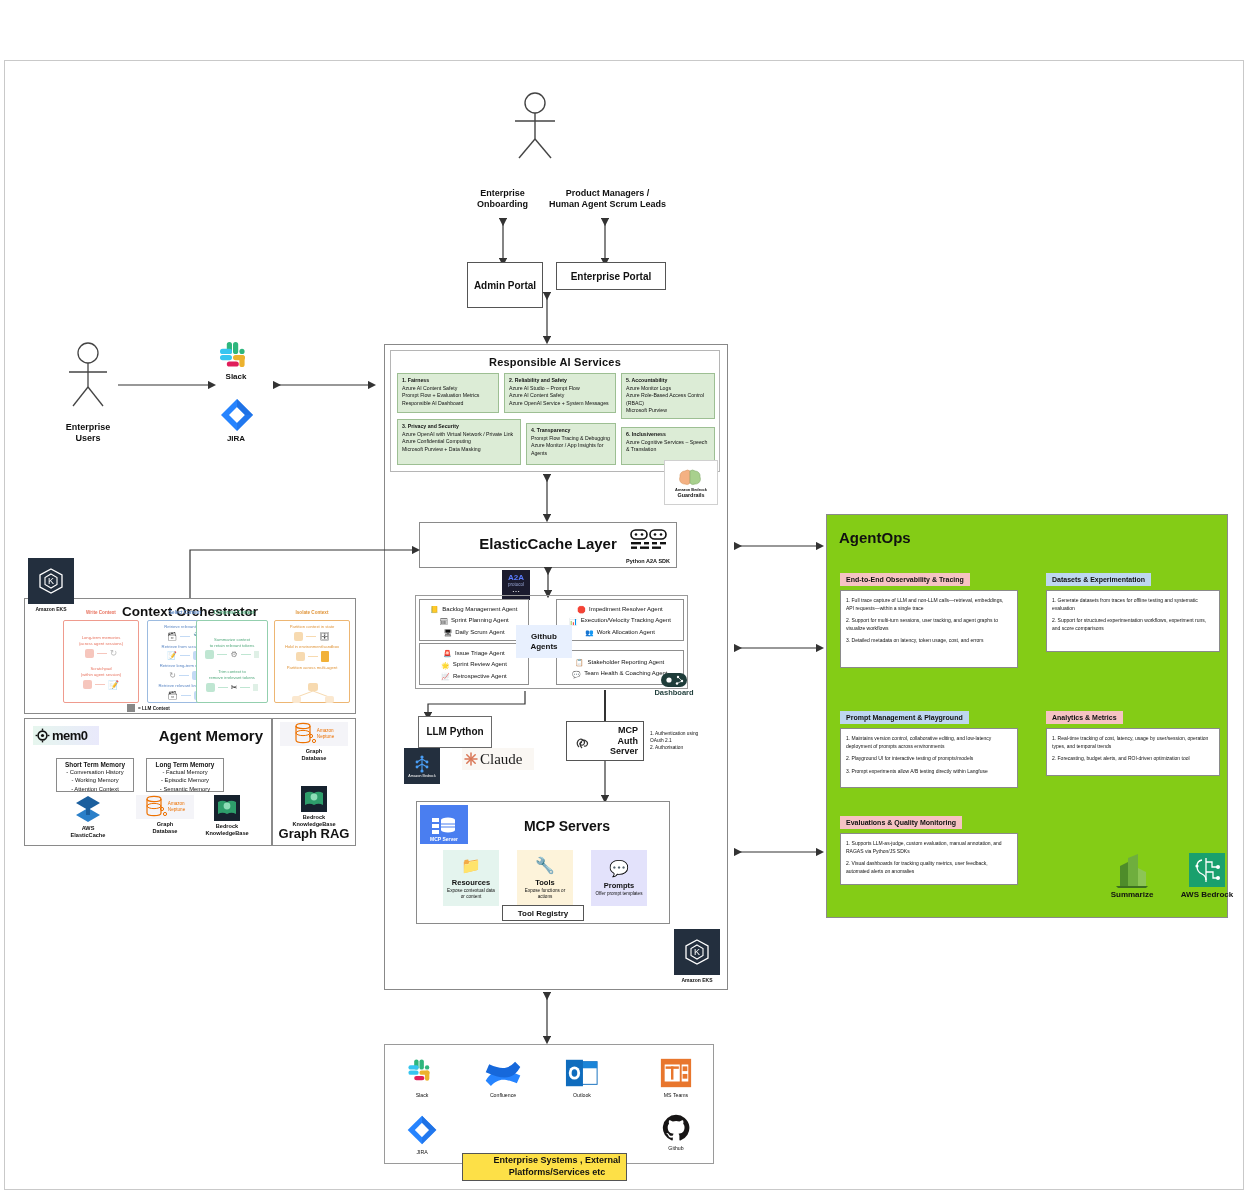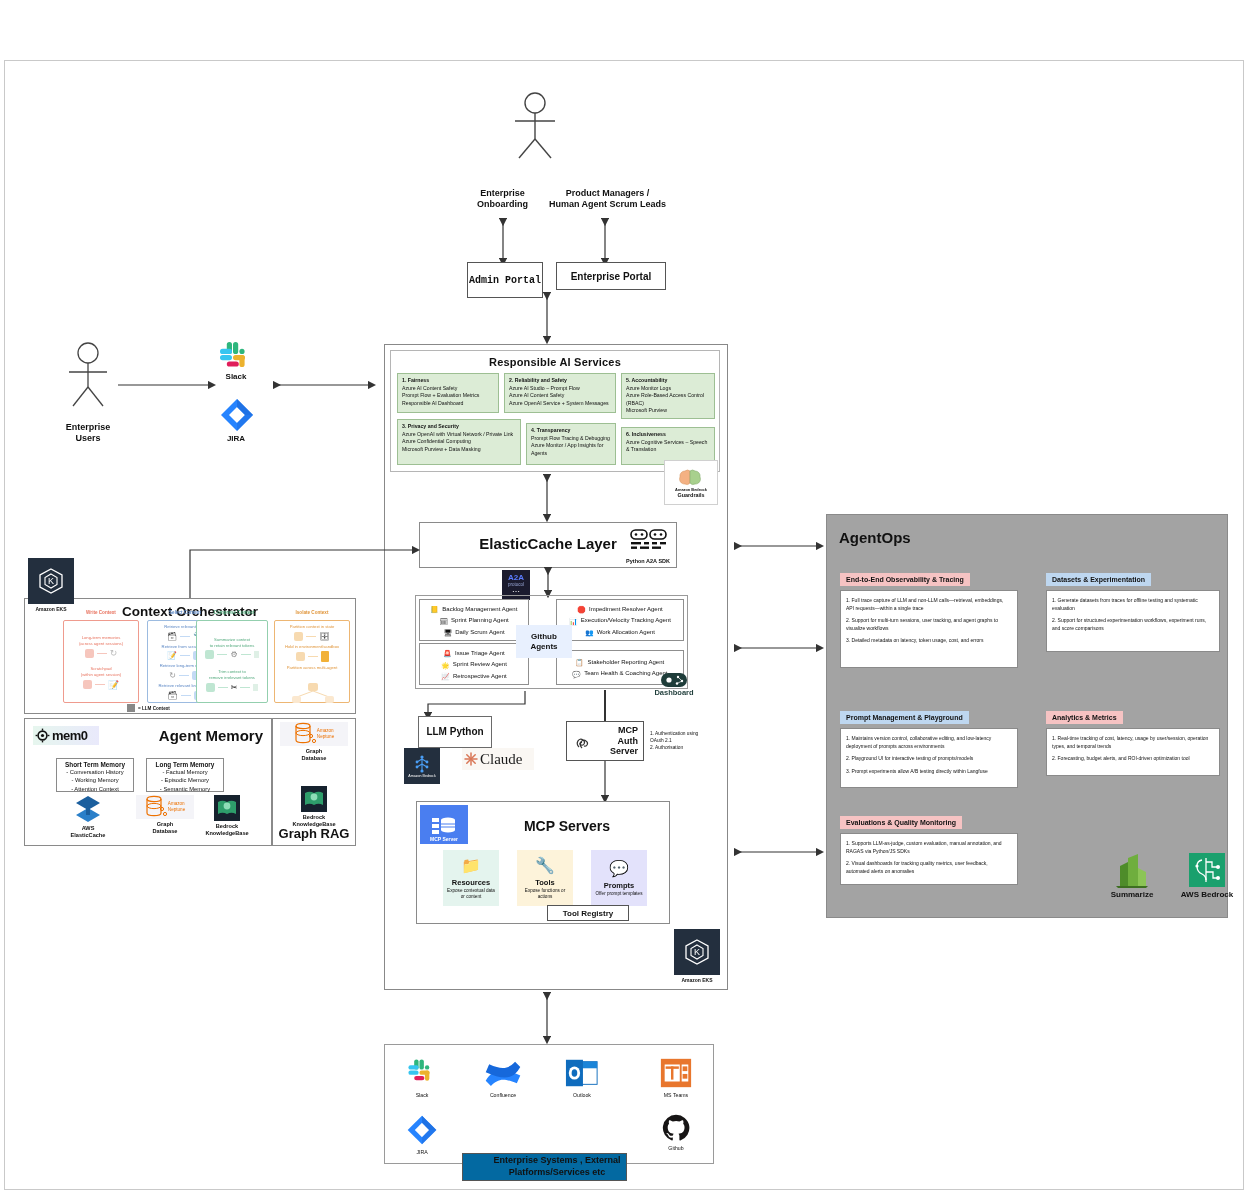--- a/index.html
+++ b/index.html
@@ -78,21 +78,21 @@
   #mcp-servers { left:416px; top:801px; width:254px; height:123px; border:1px solid #8a8a8a; background:#fff; }
   #mcp-badge { left:420px; top:805px; width:48px; height:39px; background:#4a7ef0;
                display:flex; flex-direction:column; align-items:center; justify-content:flex-end; padding-bottom:2px; }
   #mcp-badge .cap { color:#fff; font-size:5px; font-weight:bold; }
   #mcp-title { position:absolute; left:55px; top:16px; width:190px; text-align:center; font-size:14px; font-weight:bold; }
   .mcp-card { position:absolute; width:56px; height:56px; display:flex; flex-direction:column;
               align-items:center; justify-content:center; padding:3px; text-align:center; }
   .mcp-card .nm { font-size:7.5px; font-weight:bold; margin-top:3px; }
   .mcp-card .ds { font-size:4.6px; line-height:1.35; margin-top:1px; }
   #tool-registry { left:502px; top:905px; width:82px; height:16px; border:1px solid #555; background:#fff;
-                   font-size:8px; font-weight:bold;margin-left:45px; }
+                   font-size:8px; font-weight:bold; }
 
   
   #ctxo { left:24px; top:598px; width:332px; height:116px; border:1px solid #8a8a8a; background:#fff; }
   #ctxo-title { position:absolute; left:0; top:5px; width:100%; text-align:center; font-size:13.5px; font-weight:bold; }
   .ctx-col { position:absolute; top:620px; width:76px; height:83px; border:1px solid; background:#fff; border-radius:2px; }
   .ctx-hd { position:absolute; top:610px; width:76px; text-align:center; font-size:4.6px; font-weight:bold; }
   .ctx-item { font-size:4.2px; text-align:center; line-height:1.35; margin-top:3px; }
   .ctx-glyphs { display:flex; align-items:center; justify-content:center; gap:3px; margin-top:2px; }
   .sq { width:9px; height:9px; border-radius:2px; }
   .dash { width:10px; height:1px; }
@@ -105,32 +105,32 @@
   #mem0 .nm { font-size:13px; font-weight:bold; color:#111; letter-spacing:-.5px; }
   .memcard { position:absolute; border:1px solid #8a8a8a; background:#fff; text-align:center; padding:2px 3px; }
   .memcard h5 { margin:0; font-size:6.4px; font-weight:bold; }
   .memcard p { margin:0; font-size:5.8px; line-height:1.45; }
   .awsico { position:absolute; text-align:center; }
   .awsico .cap { font-size:5.6px; font-weight:bold; line-height:1.25; margin-top:2px; }
   #graphrag { left:272px; top:718px; width:84px; height:128px; border:1px solid #8a8a8a; background:#fff; }
   #graphrag-title { position:absolute; left:0; bottom:4px; width:100%; text-align:center; font-size:13px; font-weight:bold; }
 
   
-  #agentops { left:826px; top:514px; width:402px; height:404px; border:1px solid #8a8a8a; background:#a3a3a3; }
+  #agentops { left:826px; top:514px; width:402px; height:404px; border:1px solid #8a8a8a; background:#84cc16; }
   #agentops-title { position:absolute; left:12px; top:14px; font-size:15px; font-weight:bold; }
   .ops-tab { position:absolute; padding:3px 6px; font-size:7px; font-weight:bold; white-space:nowrap; }
   .ops-body { position:absolute; border:1px solid #8a8a8a; background:#fff; padding:6px 5px; }
   .ops-body p { margin:0 0 5px 0; font-size:5px; line-height:1.5; }
   .ops-body p:last-child { margin-bottom:0; }
 
   
   #ent-sys { left:384px; top:1044px; width:330px; height:120px; border:1px solid #9a9a9a; background:#fff; }
   .ent-ico { position:absolute; text-align:center; }
   .ent-ico .cap { font-size:5.2px; margin-top:2px; }
-  #ent-caption { left:462px; top:1153px; width:165px; height:28px; border:1px solid #555; background:#0369a1;
+  #ent-caption { left:462px; top:1153px; width:165px; height:28px; border:1px solid #555; background:#fde047;
                  font-size:9px; font-weight:bold; line-height:1.3;padding-left:25px; }
 
   
   .eks { position:absolute; }
   .eks .plate { width:46px; height:46px; background:#232f3e; display:flex; align-items:center; justify-content:center; }
   .eks .cap { font-size:5px; text-align:center; margin-top:2px; font-weight:bold; }
 
   
   #guardrails { left:664px; top:460px; width:54px; height:45px; border:1px solid #d0d0d0; background:#fff;
                 display:flex; flex-direction:column; align-items:center; justify-content:center; }
@@ -174,21 +174,21 @@
   </defs>
   <line x1="7" y1="6" x2="7" y2="46" stroke="#333" stroke-width="1.2" marker-start="url(#ah)" marker-end="url(#ah)"></line>
     </svg>
 </div>
 <div class="arr" style="left:598px; top:216px;">
   <svg width="14" height="52">
       <line x1="7" y1="6" x2="7" y2="46" stroke="#333" stroke-width="1.2" marker-start="url(#ah)" marker-end="url(#ah)"></line>
     </svg>
 </div>
 
-<div class="abs portal ctr" style="left:467px; top:262px; width:76px; height:36px;font-family:Liberation Mono, monospace;">Admin Portal</div>
+<div class="abs portal ctr" style="left:467px; top:262px; width:76px; height:46px;">Admin Portal</div>
 <div class="abs portal ctr" style="left:556px; top:262px; width:110px; height:28px;">Enterprise Portal</div>
 
 <div class="arr" style="left:540px; top:292px;">
   <svg width="14" height="54">
       <line x1="7" y1="4" x2="7" y2="48" stroke="#333" stroke-width="1.2" marker-start="url(#ah)" marker-end="url(#ah)"></line>
     </svg>
 </div>
 
 <div class="abs stick" style="left:60px; top:342px;">
   <svg width="56" height="66" viewBox="0 0 56 66">

